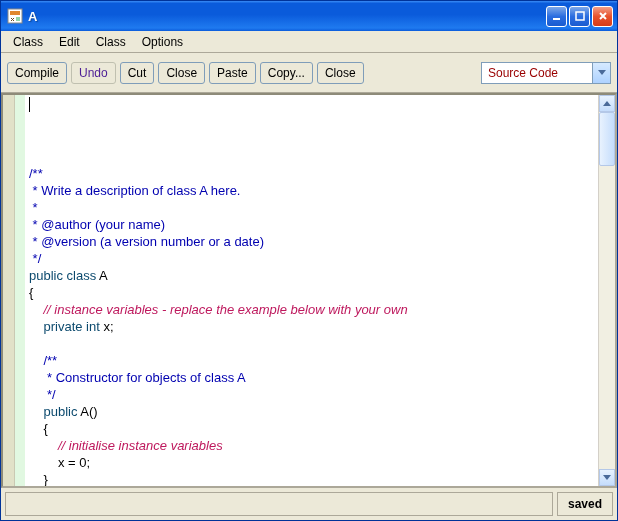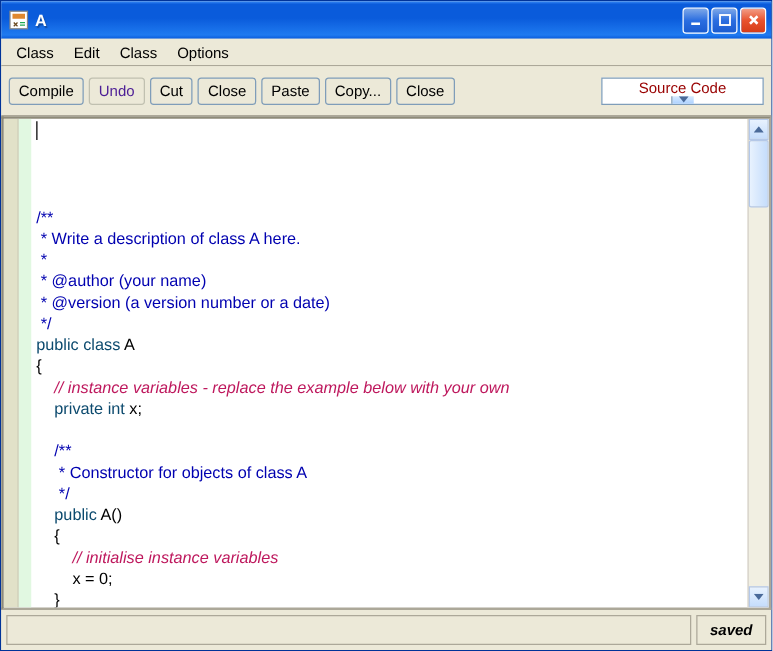--- a/index.html
+++ b/index.html
@@ -77,21 +77,20 @@
     border-color: #c0c0b0;
     cursor: default;
   }
   .toolbar .spacer { flex: 1; }
   .toolbar .combo {
     display: flex; align-items: center;
     border: 1px solid #7f9db9;
     background: #fff;
     height: 22px;
     width: 130px;
-    flex-direction: column;
   }
   .toolbar .combo .combo-text {
     flex: 1; padding: 0 6px; font-size: 12px; color: #990000;
   }
   .toolbar .combo .combo-arrow {
     width: 18px; height: 100%;
     background: linear-gradient(to bottom, #d6eaff, #aed2ff);
     border-left: 1px solid #7f9db9;
     display: flex; align-items: center; justify-content: center;
   }
@@ -169,21 +168,21 @@
   .statusbar .msg-area {
     flex: 1;
     border: 1px solid #aca899;
     background: #ece9d8;
   }
   .statusbar .saved-box {
     width: 56px;
     border: 1px solid #aca899;
     background: #ece9d8;
     display:flex; align-items:center; justify-content:center;
-    font-size: 12px; font-style: italic; font-weight: bold;
+    font-size: 12px; font-weight: bold;
   }
 </style>
 </head>
 <body>
 
 <div class="window">
 
   <div class="titlebar">
     <span class="app-icon">
       <svg width="16" height="16" viewBox="0 0 16 16">

